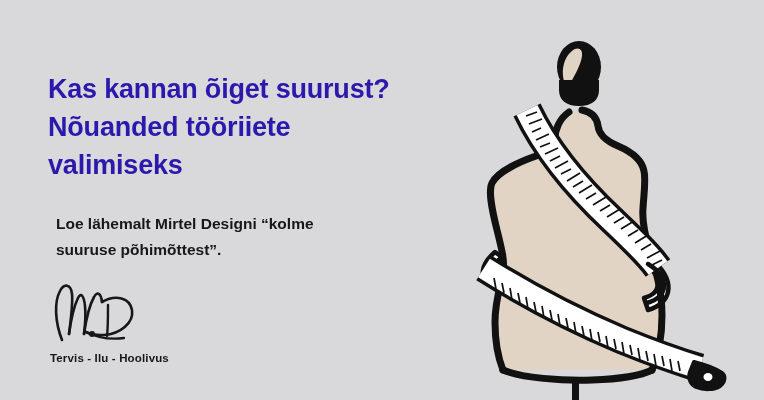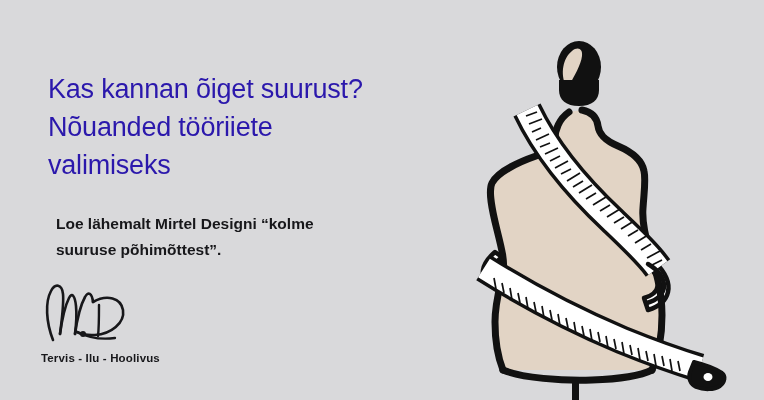--- a/index.html
+++ b/index.html
@@ -28,41 +28,41 @@
     left: 48px;
     top: 70px;
     width: 400px;
   }
 
   #headline {
     margin: 0;
     font-family: "Liberation Sans", sans-serif;
     font-size: 27px;
     line-height: 38px;
-    font-weight: normal;
+    font-weight: bold;
     letter-spacing: -0.2px;
     color: #2b18ac;
     white-space: pre-line;
   }
 
   #subtitle {
     margin: 8px;
     padding-top: 19px;
     font-family: "Liberation Sans", sans-serif;
     font-size: 15.5px;
     line-height: 26px;
     font-weight: bold;
     color: #17171a;
     white-space: pre-line;
   }
 
   
   #logo-block {
     position: absolute;
-    left: 39px;
+    left: 48px;
     top: 278px;
     width: 180px;
   }
 
   #logo-mark {
     display: block;
     width: 110px;
     height: 68px;
   }
 

